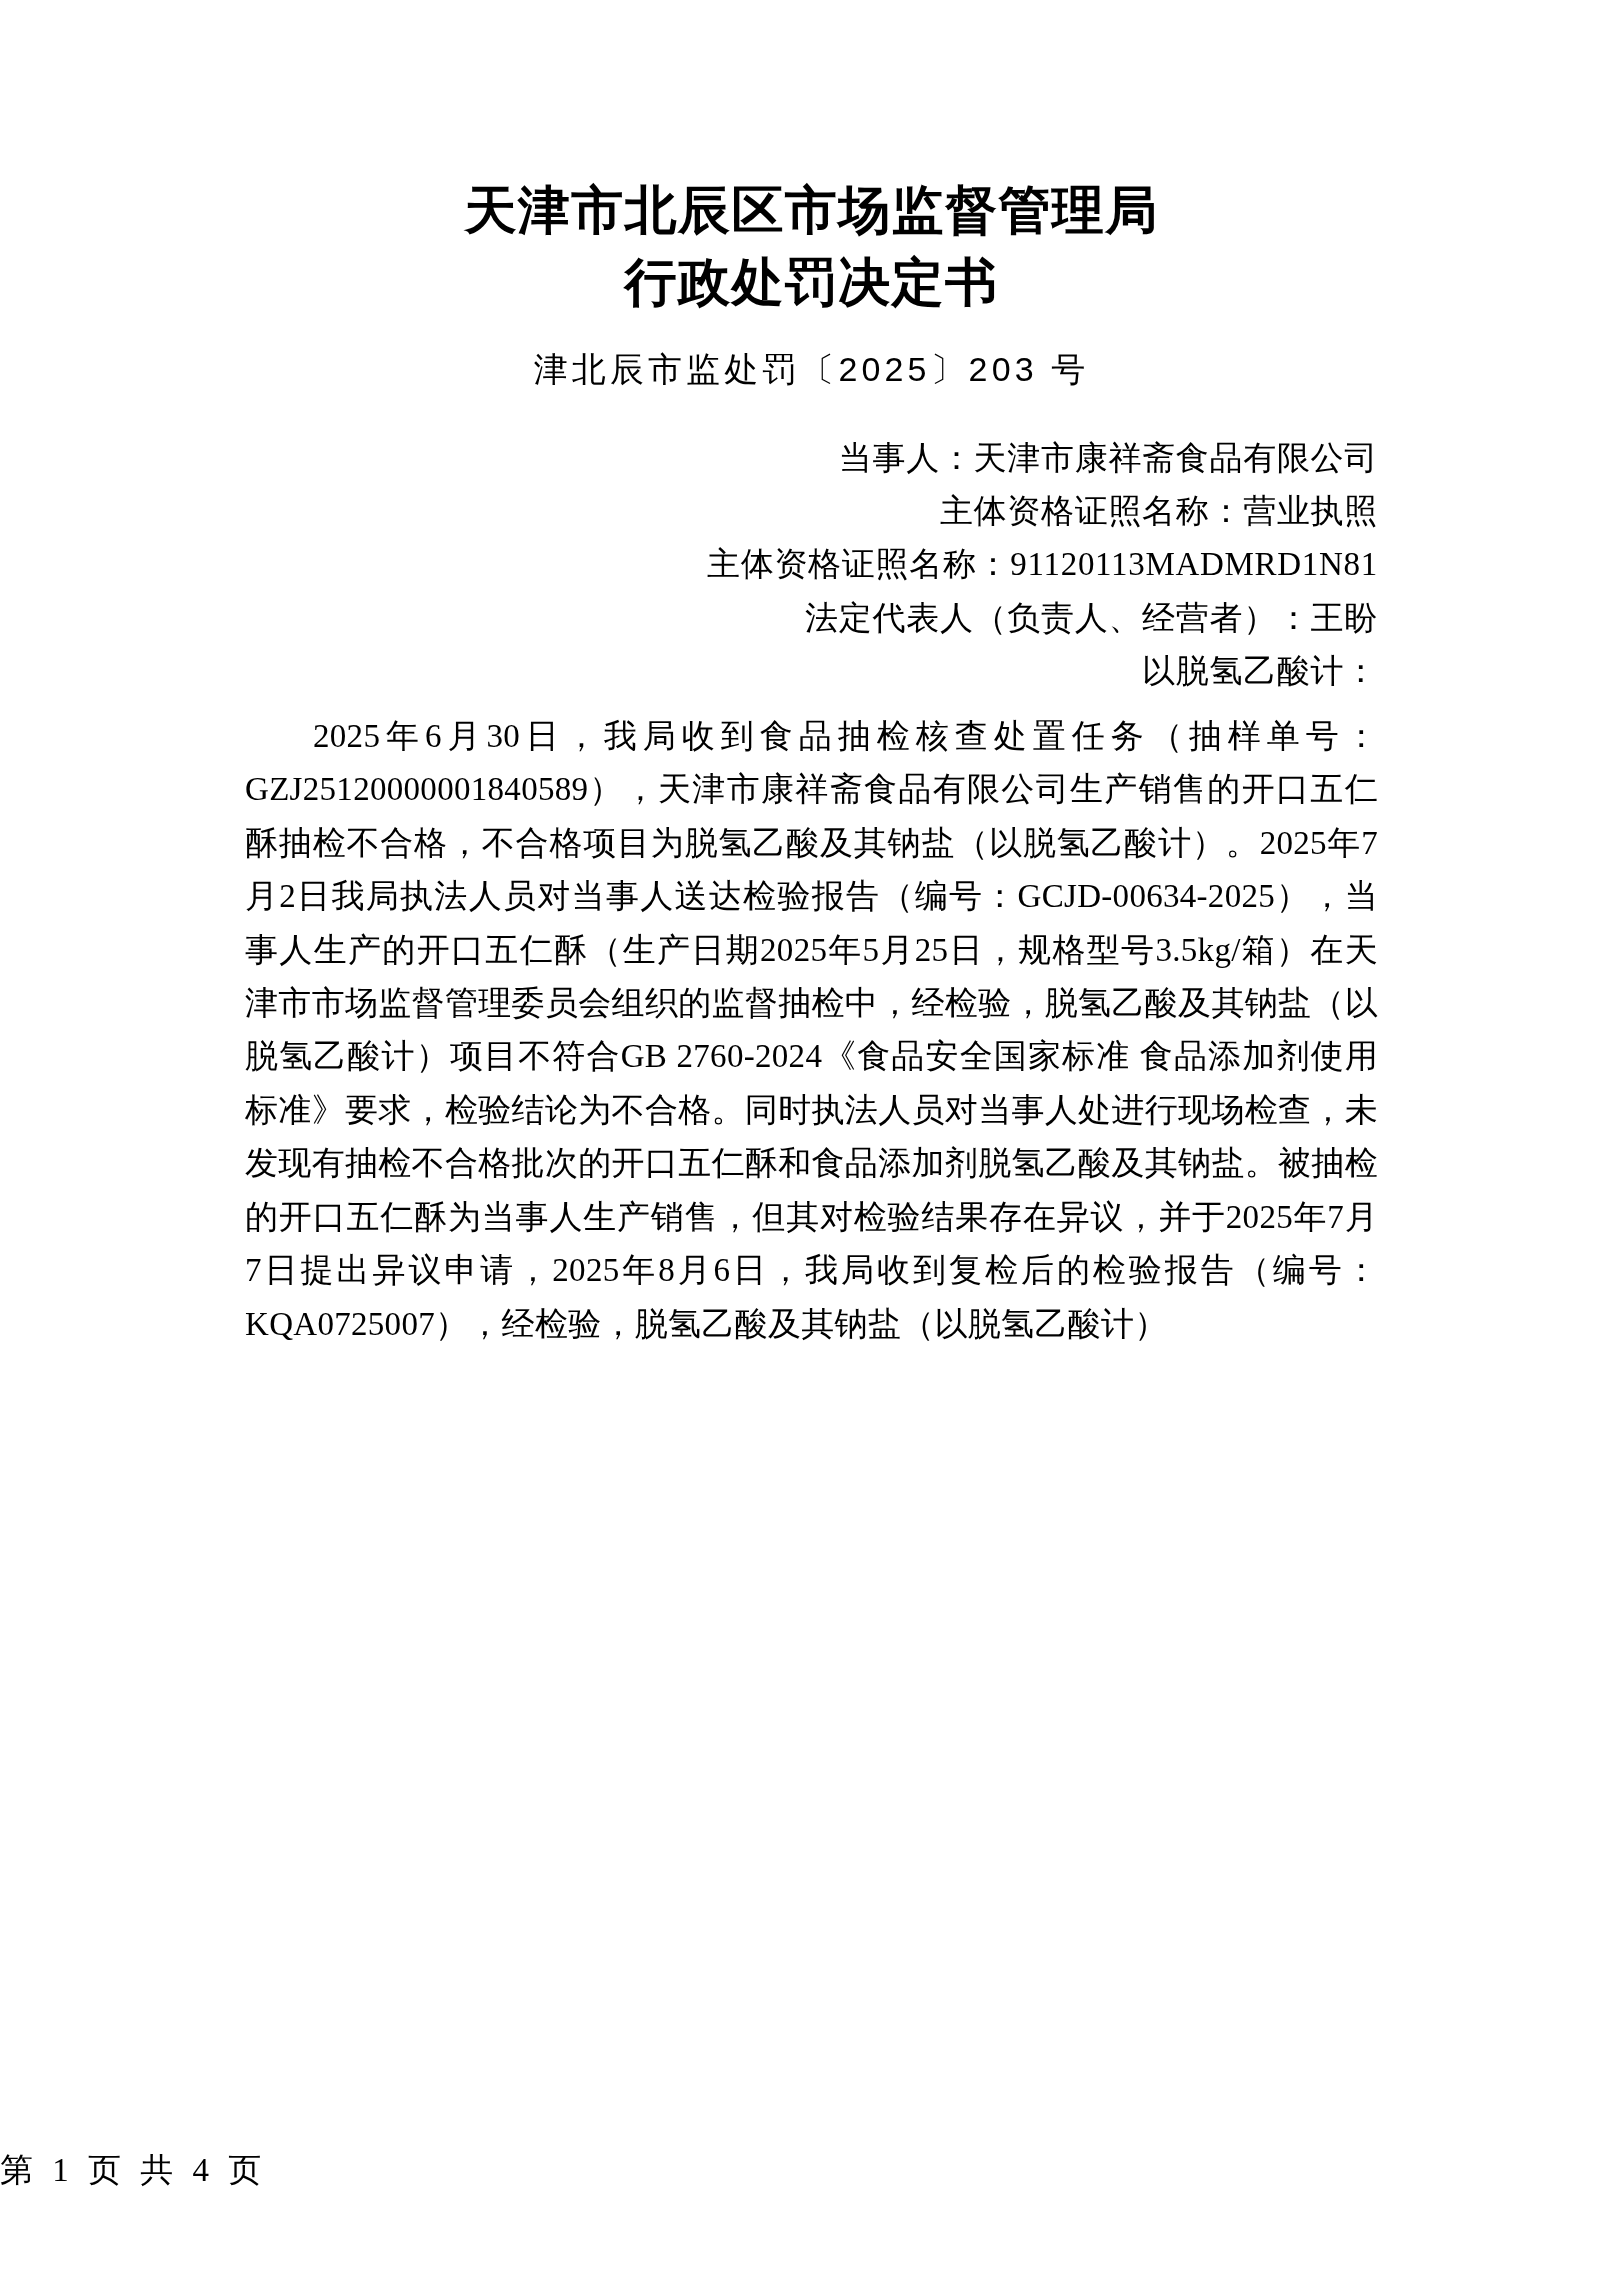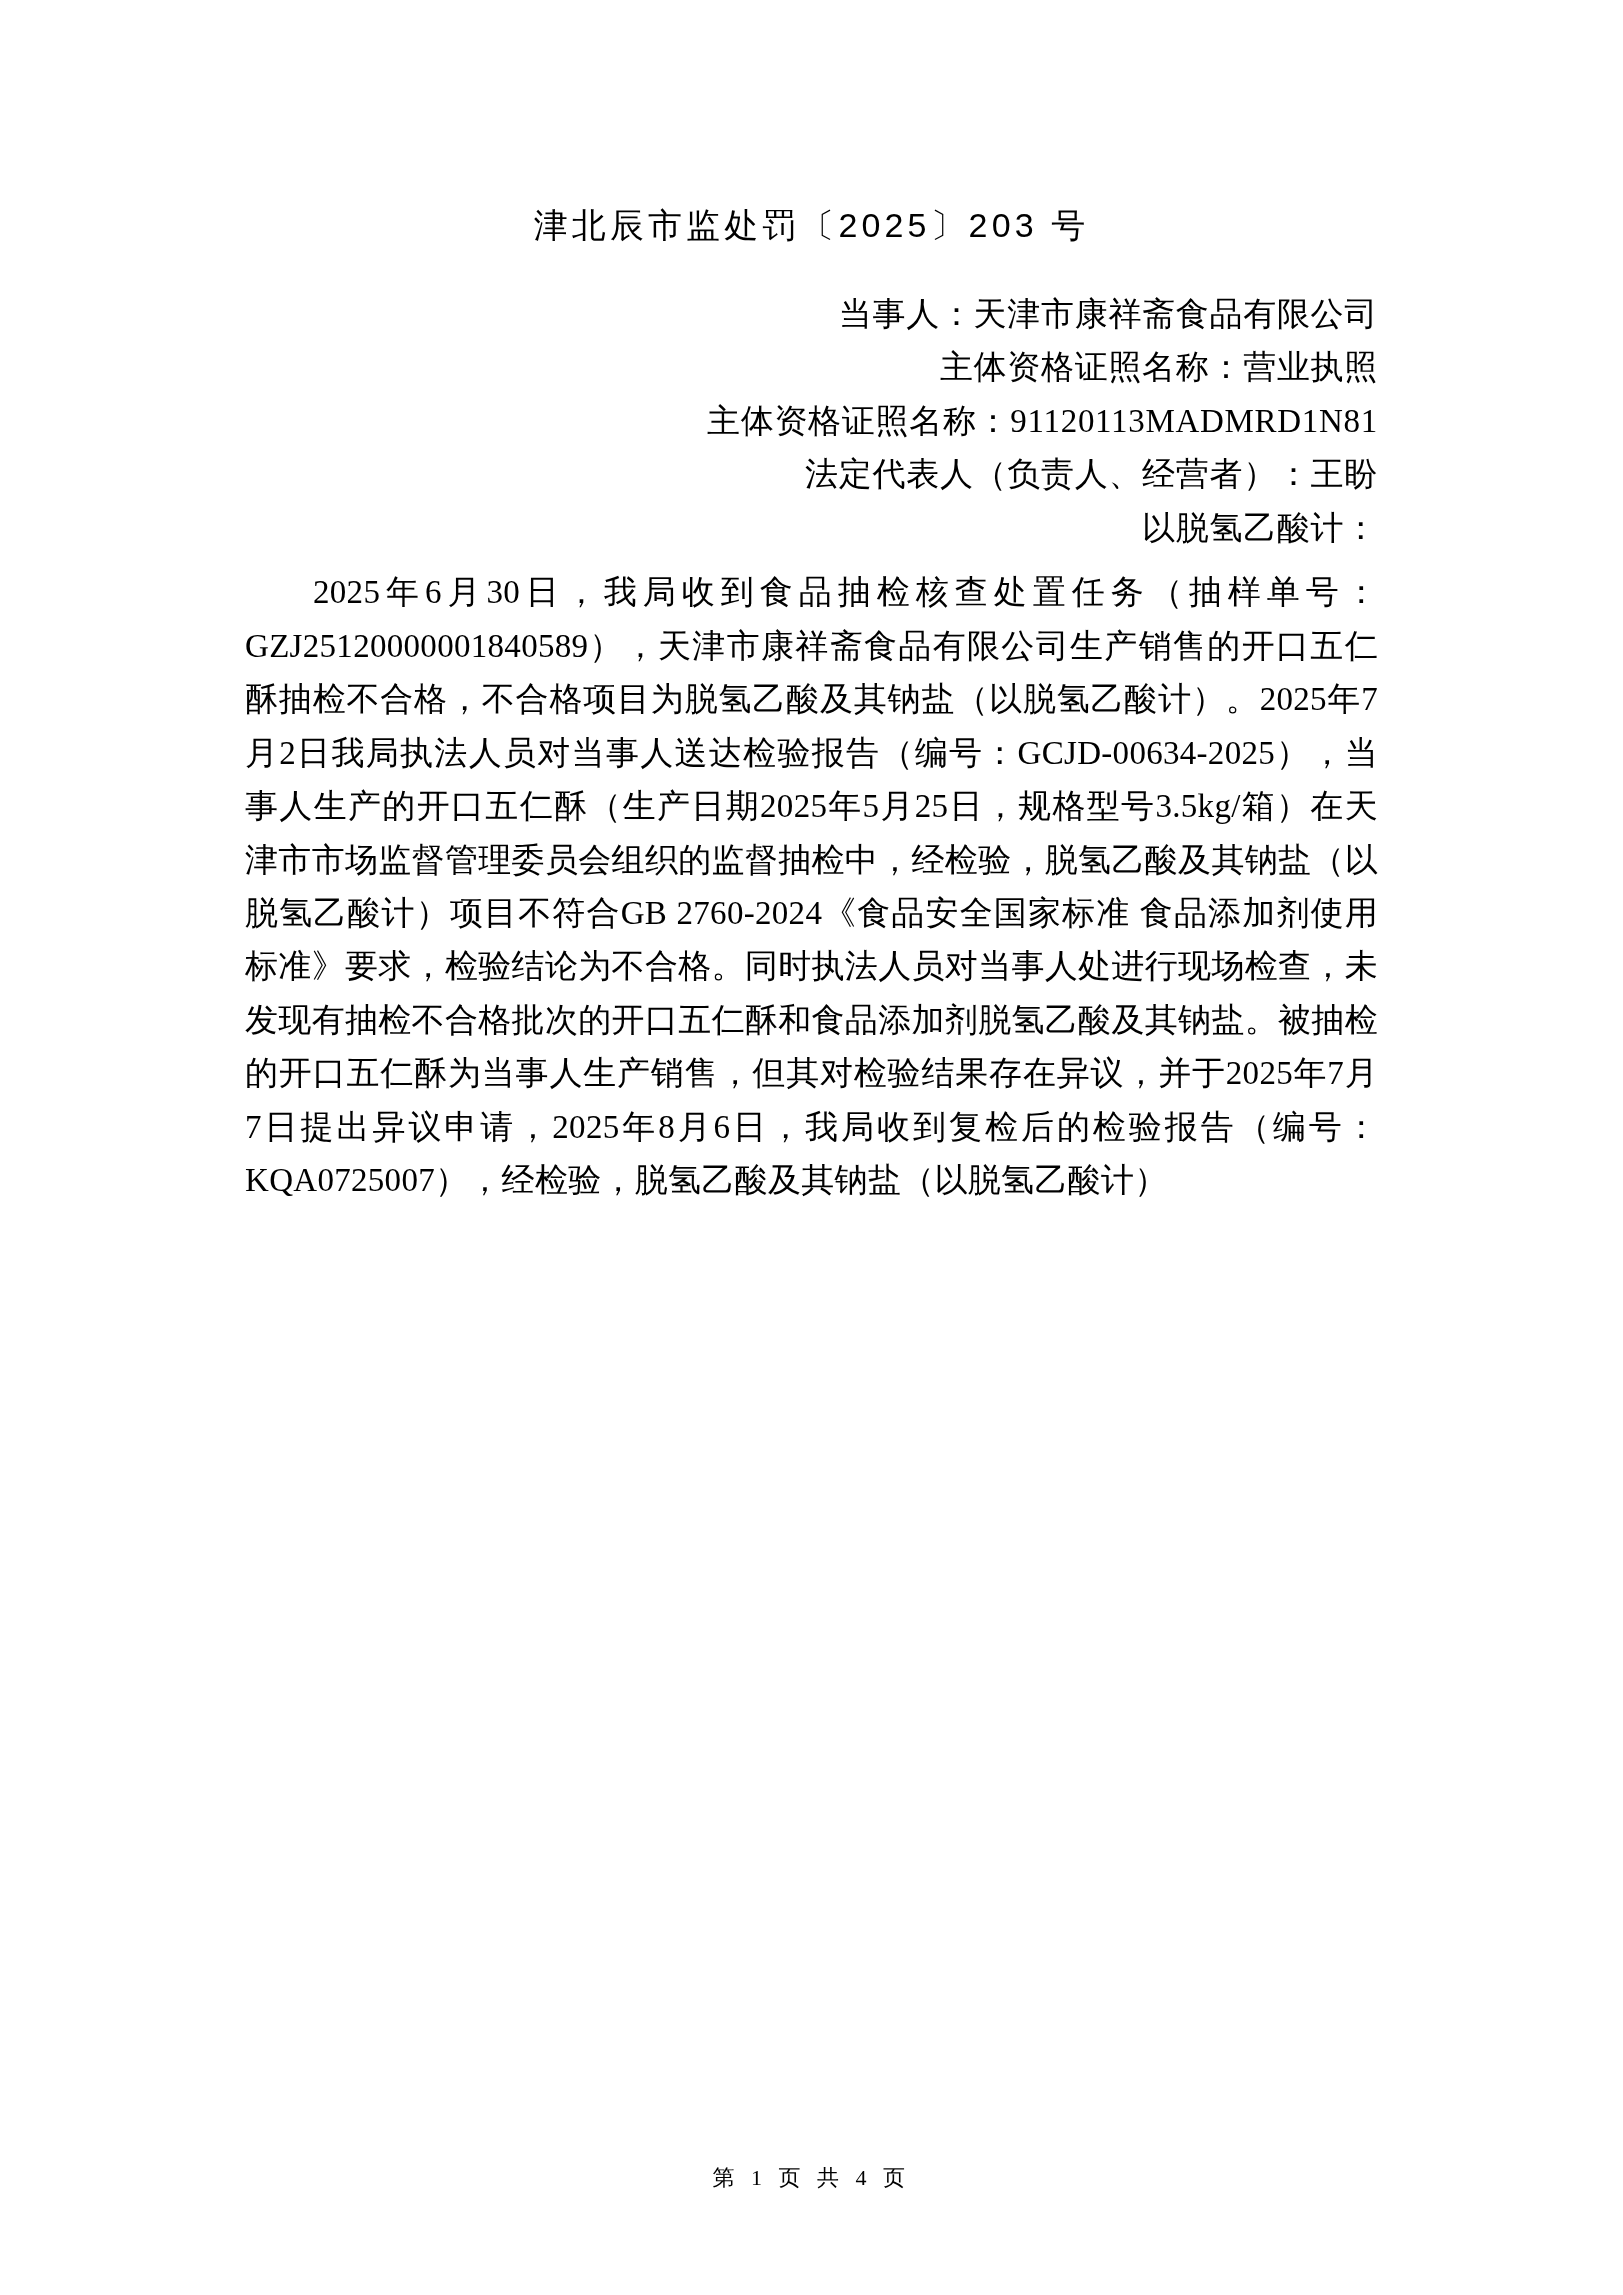--- a/index.html
+++ b/index.html
@@ -60,31 +60,34 @@
     text-justify: inter-ideograph;
     text-indent: 68px;
     margin-top: 11px;
     letter-spacing: 0.3px;
   }
   .footer {
     position: absolute;
     left: 0;
     right: 0;
     bottom: 102px;
-    text-align: center;
-    font-size: 22px;
+    font-size: 33px;
     letter-spacing: 5.5px;
   }
 </style>
 </head>
 <body>
 
 <div class="page">
   <div class="doc-inner">
 
+    <div class="title-block">
+      <div class="title-line">天津市北辰区市场监督管理局</div>
+      <div class="title-line">行政处罚决定书</div>
+    </div>
 
     <div class="doc-number">津北辰市监处罚〔2025〕203 号</div>
 
     <div class="field-line">当事人：天津市康祥斋食品有限公司</div>
     <div class="field-line">主体资格证照名称：营业执照</div>
     <div class="field-line">主体资格证照名称：91120113MADMRD1N81</div>
     <div class="field-line">法定代表人（负责人、经营者）：王盼</div>
     <div class="field-line">以脱氢乙酸计：</div>
 
     <div class="body-par">2025年6月30日，我局收到食品抽检核查处置任务（抽样单号：GZJ25120000001840589），天津市康祥斋食品有限公司生产销售的开口五仁酥抽检不合格，不合格项目为脱氢乙酸及其钠盐（以脱氢乙酸计）。2025年7月2日我局执法人员对当事人送达检验报告（编号：GCJD-00634-2025），当事人生产的开口五仁酥（生产日期2025年5月25日，规格型号3.5kg/箱）在天津市市场监督管理委员会组织的监督抽检中，经检验，脱氢乙酸及其钠盐（以脱氢乙酸计）项目不符合GB 2760-2024《食品安全国家标准 食品添加剂使用标准》要求，检验结论为不合格。同时执法人员对当事人处进行现场检查，未发现有抽检不合格批次的开口五仁酥和食品添加剂脱氢乙酸及其钠盐。被抽检的开口五仁酥为当事人生产销售，但其对检验结果存在异议，并于2025年7月7日提出异议申请，2025年8月6日，我局收到复检后的检验报告（编号：KQA0725007），经检验，脱氢乙酸及其钠盐（以脱氢乙酸计）</div>

